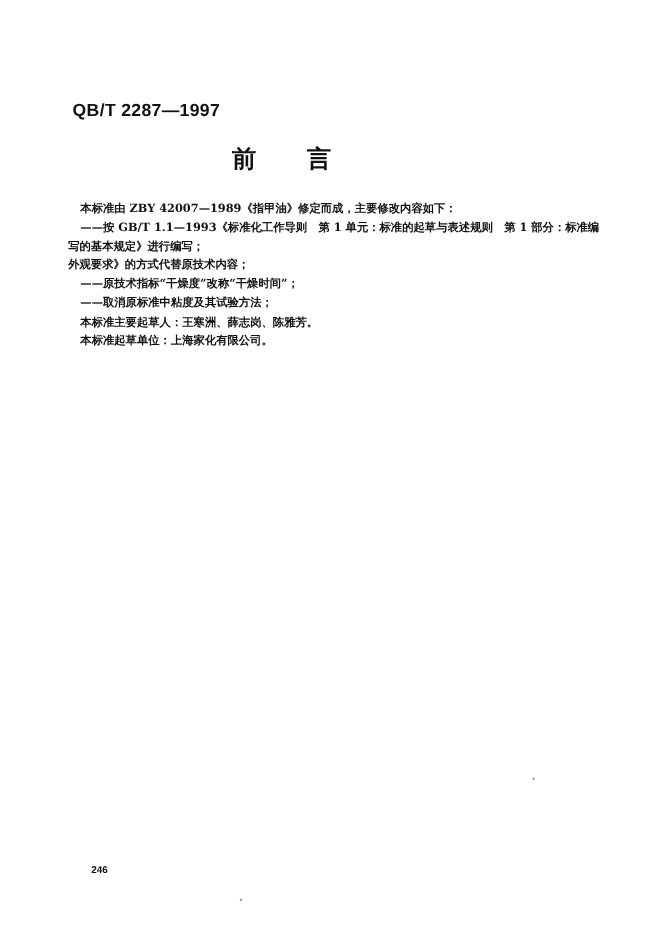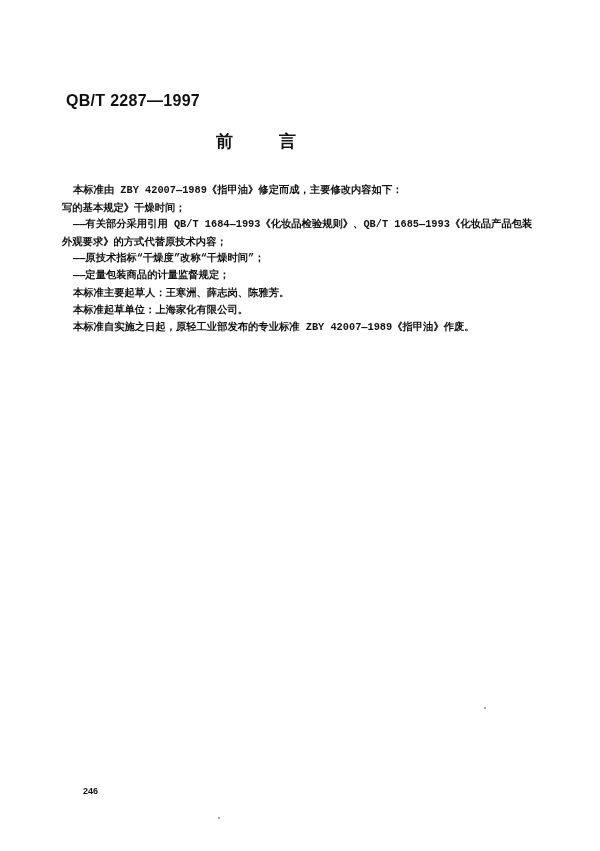--- a/index.html
+++ b/index.html
@@ -7,53 +7,52 @@
     width: 600px; height: 851px; background: #ffffff; position: relative; overflow: hidden;
     font-family: "DejaVu Serif", "Liberation Serif", serif; color: #111;
   }
   .std-no {
     position: absolute; left: 66px; top: 92px;
     font-family: "Liberation Sans", "DejaVu Sans", sans-serif; font-weight: bold;
     font-size: 16px; letter-spacing: 0.3px;
   }
   .title {
     position: absolute; left: 0; width: 512px; top: 130px; text-align: center;
-    font-family: Liberation Sans, sans-serif; font-weight: bold; font-size: 17px;
+    font-family: Liberation Sans, sans-serif; font-weight: bold; font-size: 22px;
   }
   .title span { display: inline-block; }
   .title .gap { width: 46px; }
   .body-text {
     position: absolute; left: 62px; top: 182px; width: 480px;
     font-size: 10.3px; line-height: 17.1px; font-weight: bold;
   }
   .line { white-space: nowrap; display: block; }
-  .indent { padding-left: 11px; font-family: Liberation Mono, monospace; }
+  .indent { padding-left: 11px; }
   .page-num {
     position: absolute; left: 83px; top: 786px;
     font-family: "Liberation Sans", "DejaVu Sans", sans-serif; font-size: 9px; font-weight: bold; text-align: right;
   }
   .speck { position: absolute; width: 2px; height: 2px; background: #888; border-radius: 1px; }
 </style>
 </head>
 <body>
 
 <div class="std-no">QB/T 2287—1997</div>
 
 <div class="title">
   <span>前</span><span class="gap"></span><span>言</span>
 </div>
 
 <div class="body-text">
   <span class="line indent">本标准由 ZBY 42007—1989《指甲油》修定而成，主要修改内容如下：</span>
-  <span class="line">写的基本规定》干燥时间；</span>
-  <span class="line indent">——有关部分采用引用 QB/T 1684—1993《化妆品检验规则》、QB/T 1685—1993《化妆品产品包装</span>
+  <span class="line indent">——按 GB/T 1.1—1993《标准化工作导则　第 1 单元：标准的起草与表述规则　第 1 部分：标准编</span>
+  <span class="line">写的基本规定》进行编写；</span>
   <span class="line">外观要求》的方式代替原技术内容；</span>
   <span class="line indent">——原技术指标“干燥度”改称“干燥时间”；</span>
-  <span class="line indent">——定量包装商品的计量监督规定；</span>
+  <span class="line indent">——取消原标准中粘度及其试验方法；</span>
   <span class="line indent">本标准主要起草人：王寒洲、薛志岗、陈雅芳。</span>
   <span class="line indent">本标准起草单位：上海家化有限公司。</span>
-  <span class="line indent">本标准自实施之日起，原轻工业部发布的专业标准 ZBY 42007—1989《指甲油》作废。</span>
 </div>
 
 <div class="speck" style="left:484px; top:707px;"></div>
 <div class="speck" style="left:218px; top:817px;"></div>
 
 <div class="page-num">246</div>
 
 </body></html>

